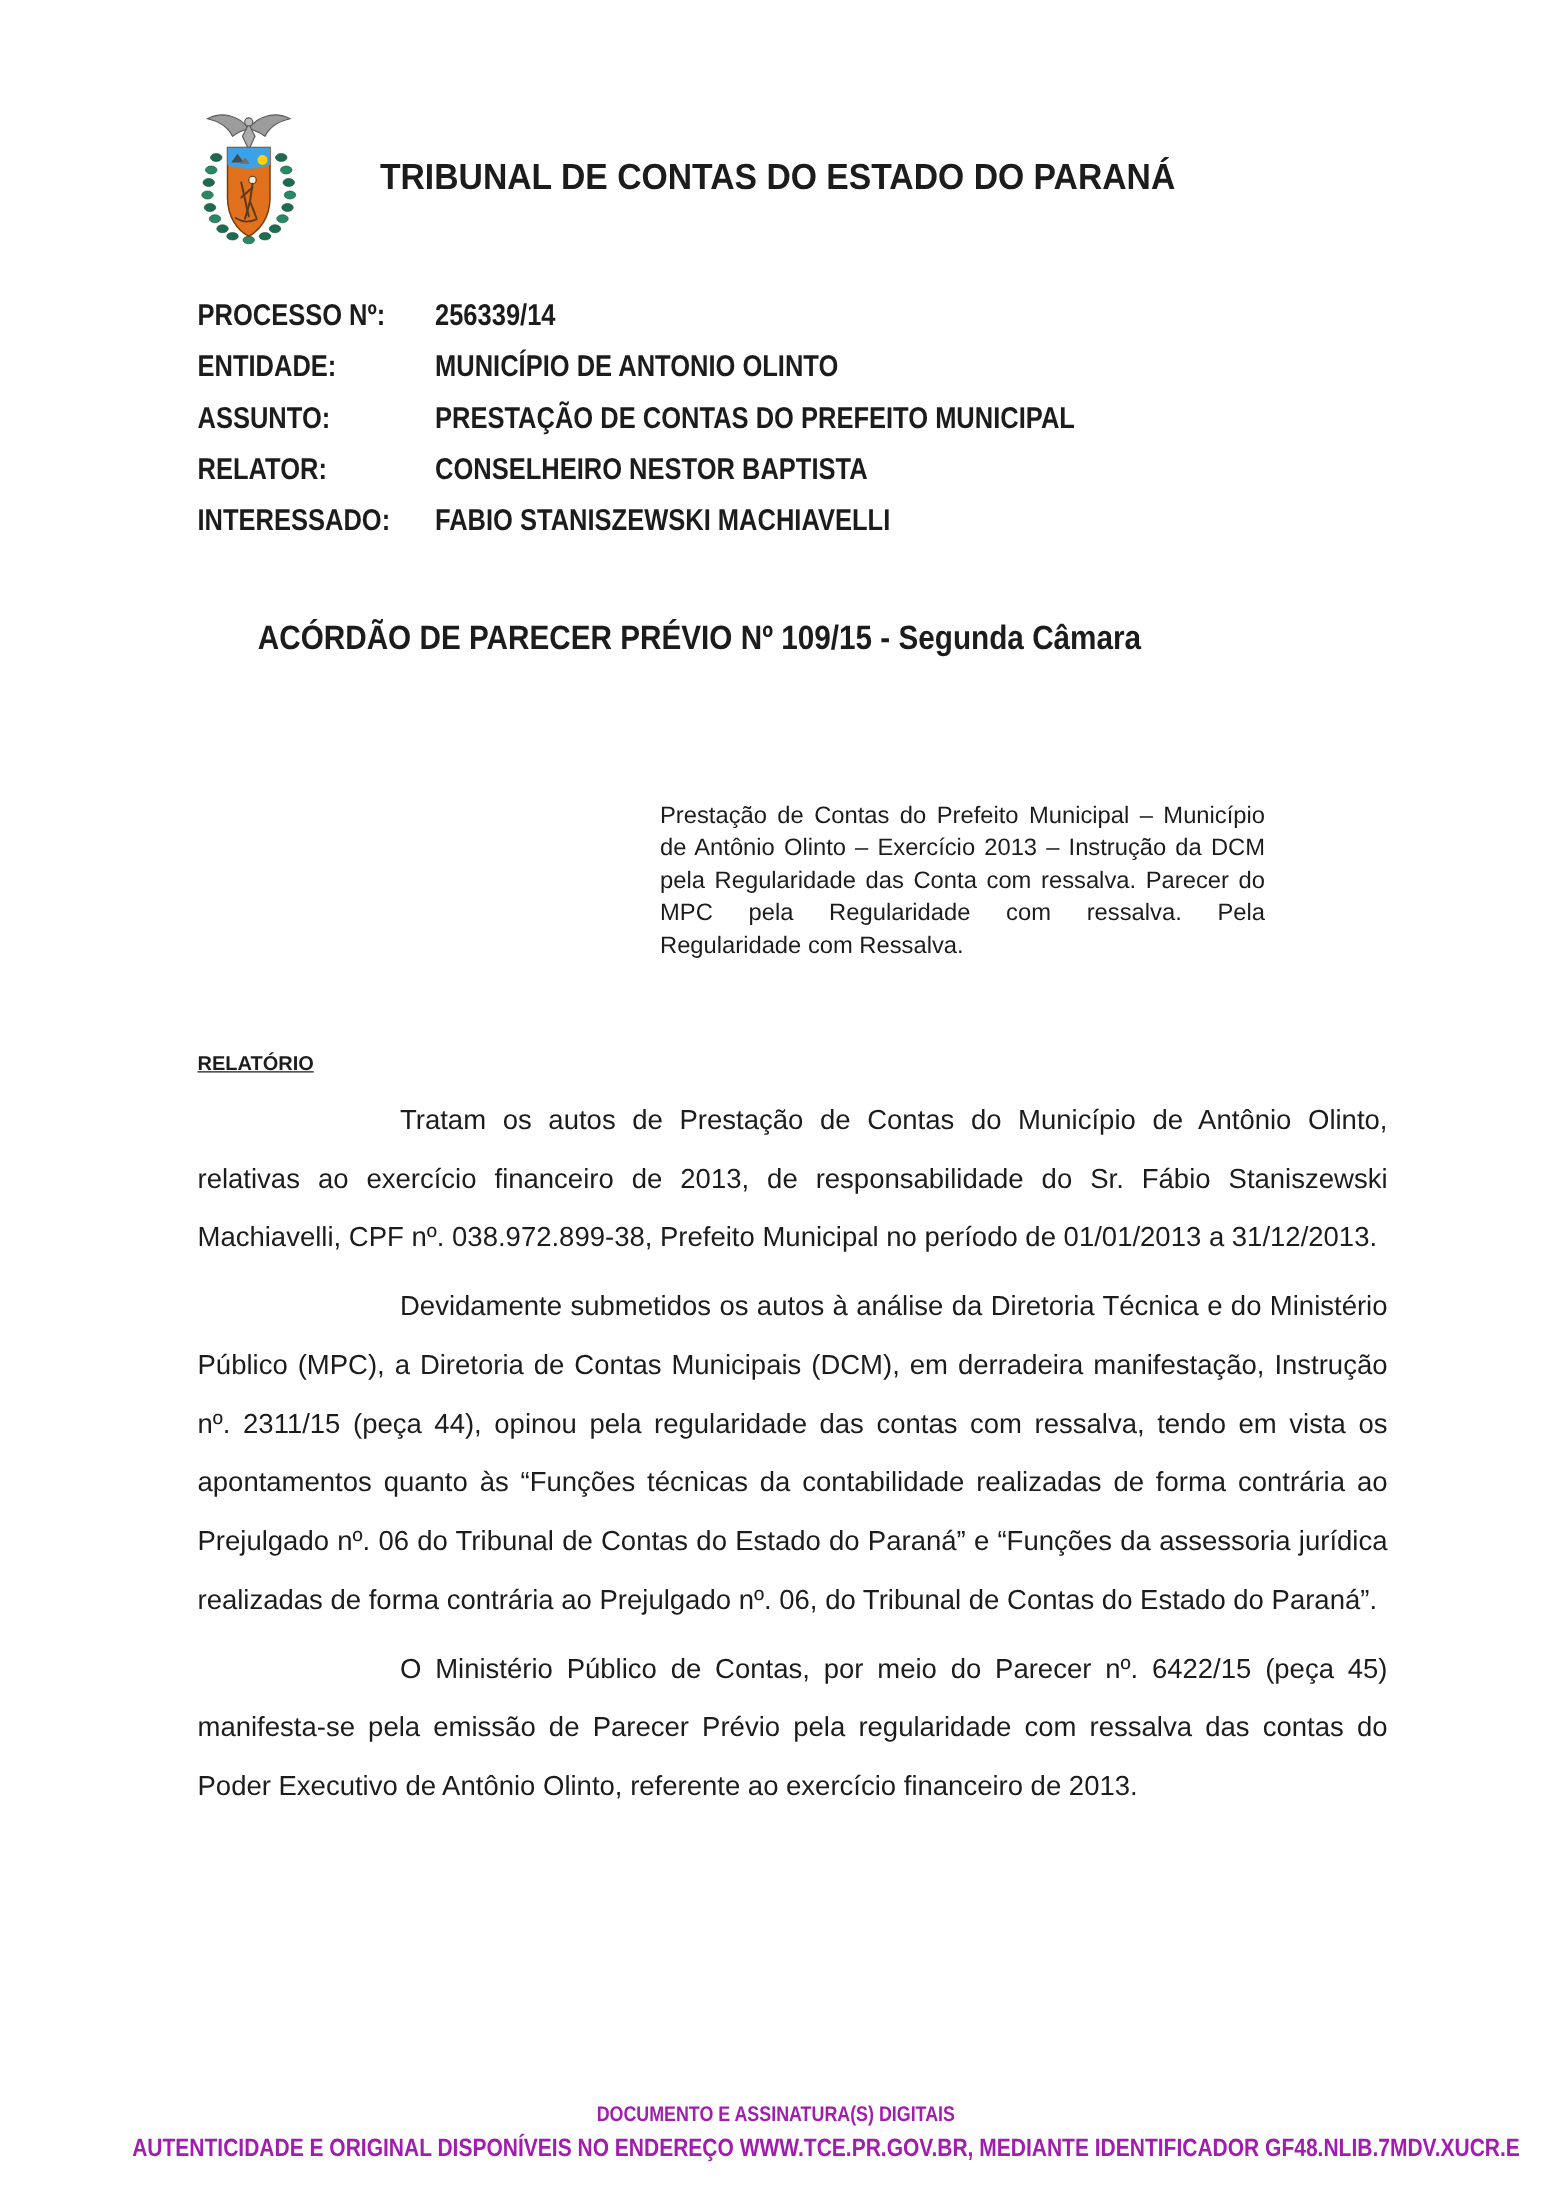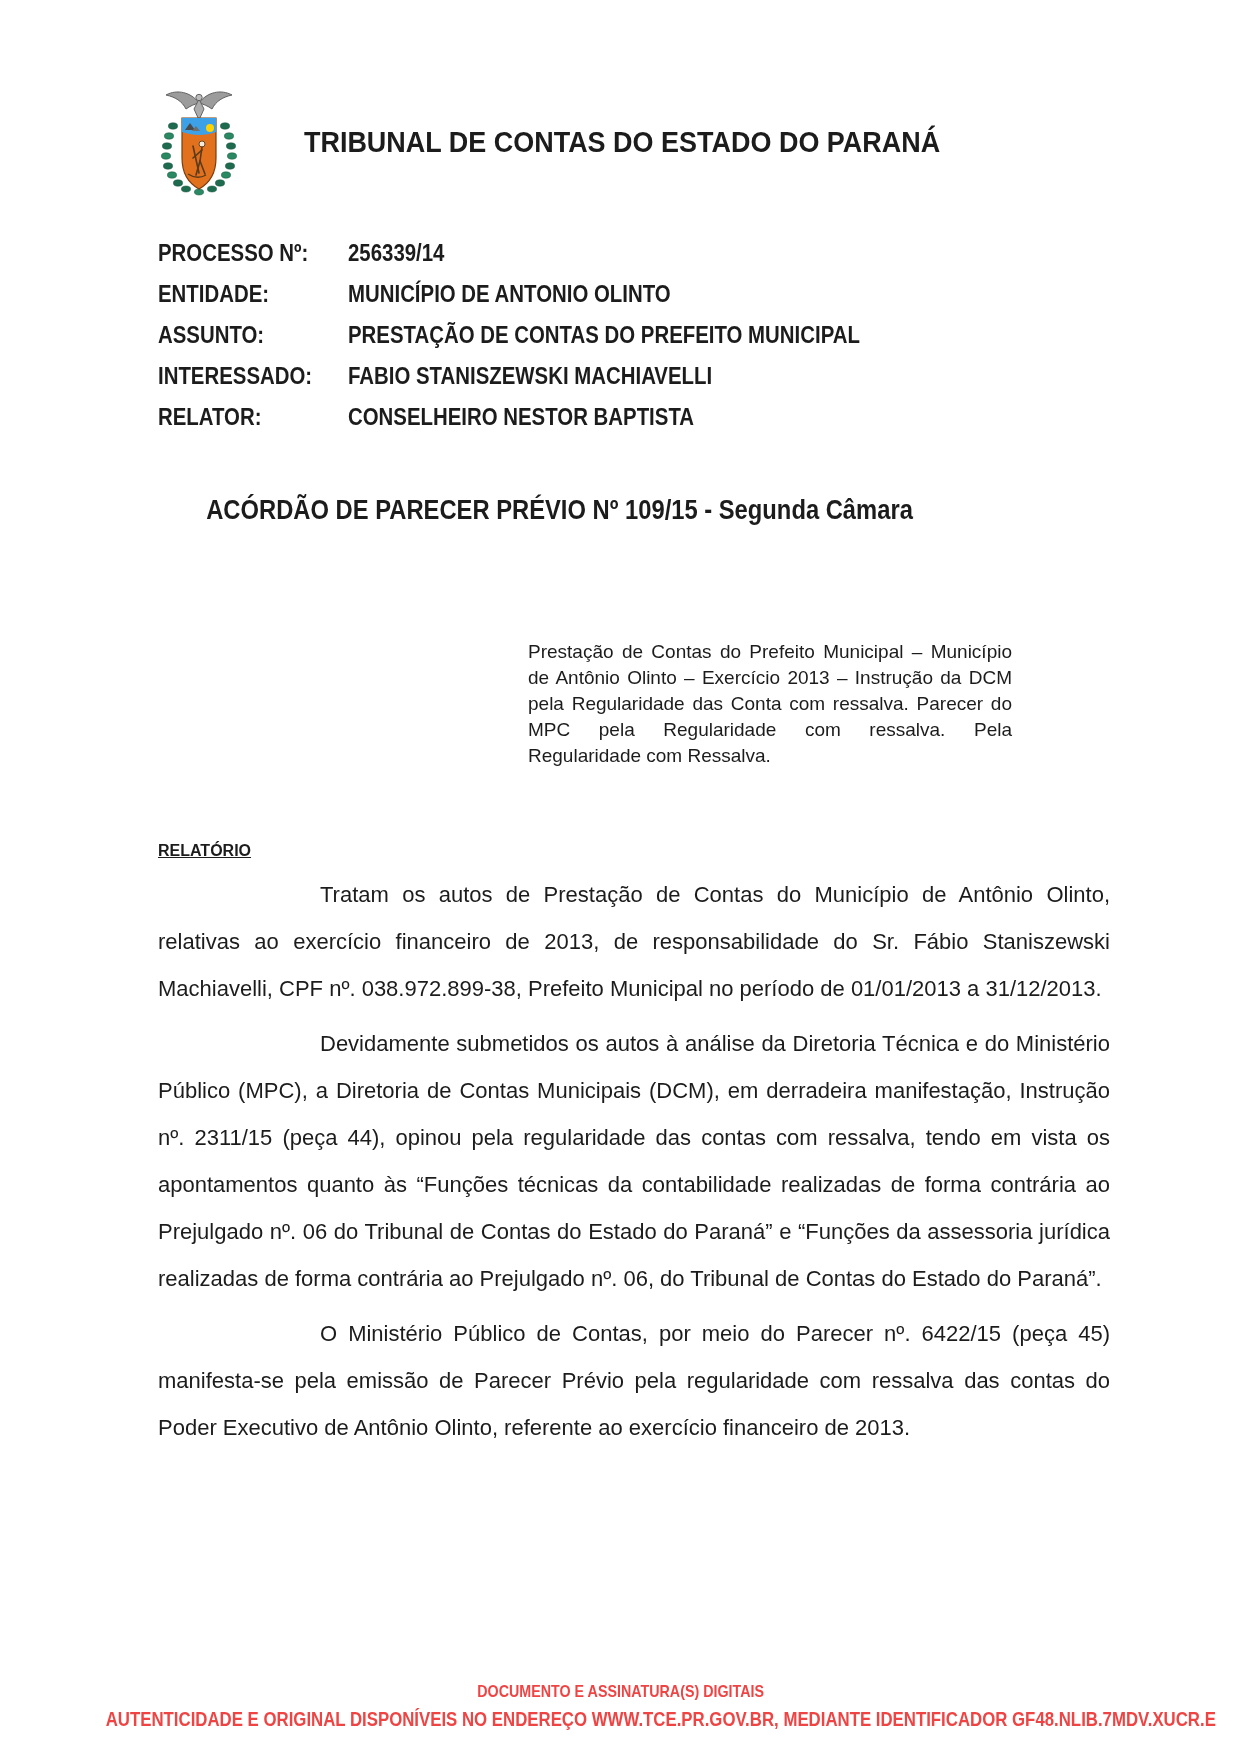--- a/index.html
+++ b/index.html
@@ -56,21 +56,21 @@
   .report-heading { margin-top:68px; font-size:16px; font-weight:bold; line-height:28px;text-decoration:underline; }
   .body-text p {
     margin:6px 0 8px 0;
     font-size:22px; line-height:47px;
     text-align:justify; text-indent:162px;
   }
 
   
   .footer {
     position:absolute; left:0; top:1680px; width:1241px;
-    text-align:center; color:#ef4444; font-weight:bold;
+    text-align:center; color:#a21caf; font-weight:bold;
   }
   .footer-line1 { font-size:17px; line-height:24px; }
   .footer-line2 { font-size:20px; line-height:30px; }
   .footer-line1 span, .footer-line2 span {
     display:inline-block; white-space:nowrap; transform:scaleX(0.84);
   }
 </style>
 </head>
 <body>
 
@@ -138,26 +138,26 @@
       </div>
       <div class="meta-row">
         <div class="meta-label">ENTIDADE:</div>
         <div class="meta-value">MUNICÍPIO DE ANTONIO OLINTO</div>
       </div>
       <div class="meta-row">
         <div class="meta-label">ASSUNTO:</div>
         <div class="meta-value">PRESTAÇÃO DE CONTAS DO PREFEITO MUNICIPAL</div>
       </div>
       <div class="meta-row">
+        <div class="meta-label">RELATOR:</div>
+        <div class="meta-value">CONSELHEIRO NESTOR BAPTISTA</div>
+      </div>
+      <div class="meta-row">
         <div class="meta-label">INTERESSADO:</div>
         <div class="meta-value">FABIO STANISZEWSKI MACHIAVELLI</div>
-      </div>
-      <div class="meta-row">
-        <div class="meta-label">RELATOR:</div>
-        <div class="meta-value">CONSELHEIRO NESTOR BAPTISTA</div>
       </div>
     </div>
 
     <div class="decision-heading">
       <span>ACÓRDÃO DE PARECER PRÉVIO Nº 109/15 - Segunda Câmara</span>
     </div>
 
     <div class="summary">Prestação de Contas do Prefeito Municipal – Município de Antônio Olinto – Exercício 2013 – Instrução da DCM pela Regularidade das Conta com ressalva. Parecer do MPC pela Regularidade com ressalva. Pela Regularidade com Ressalva.</div>
 
     <div class="report-heading">RELATÓRIO</div>

